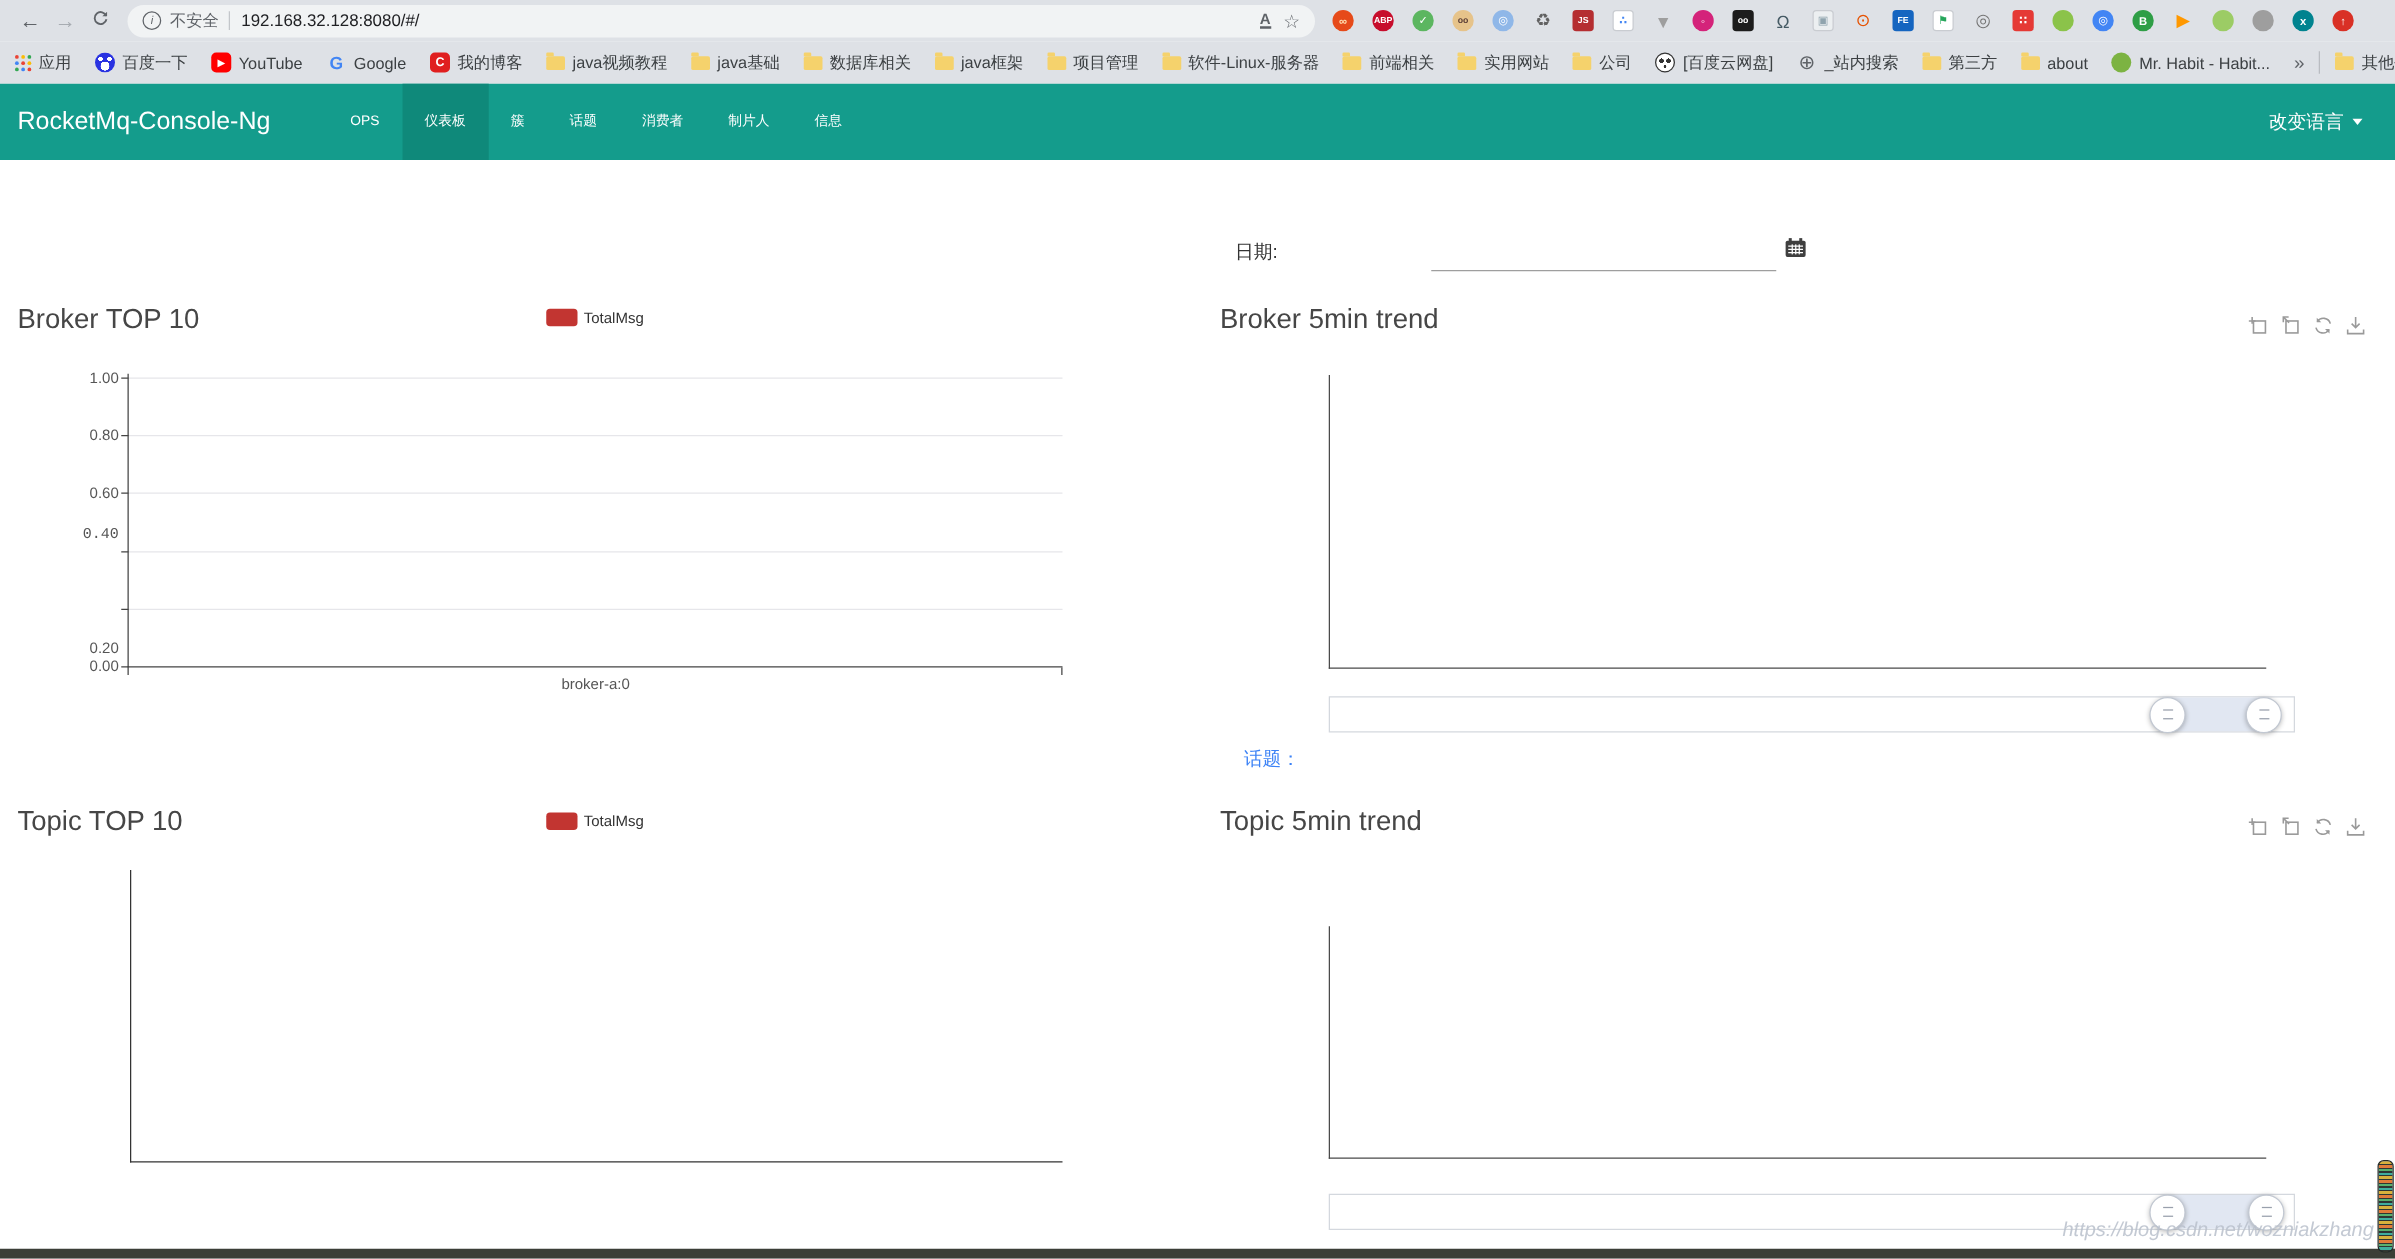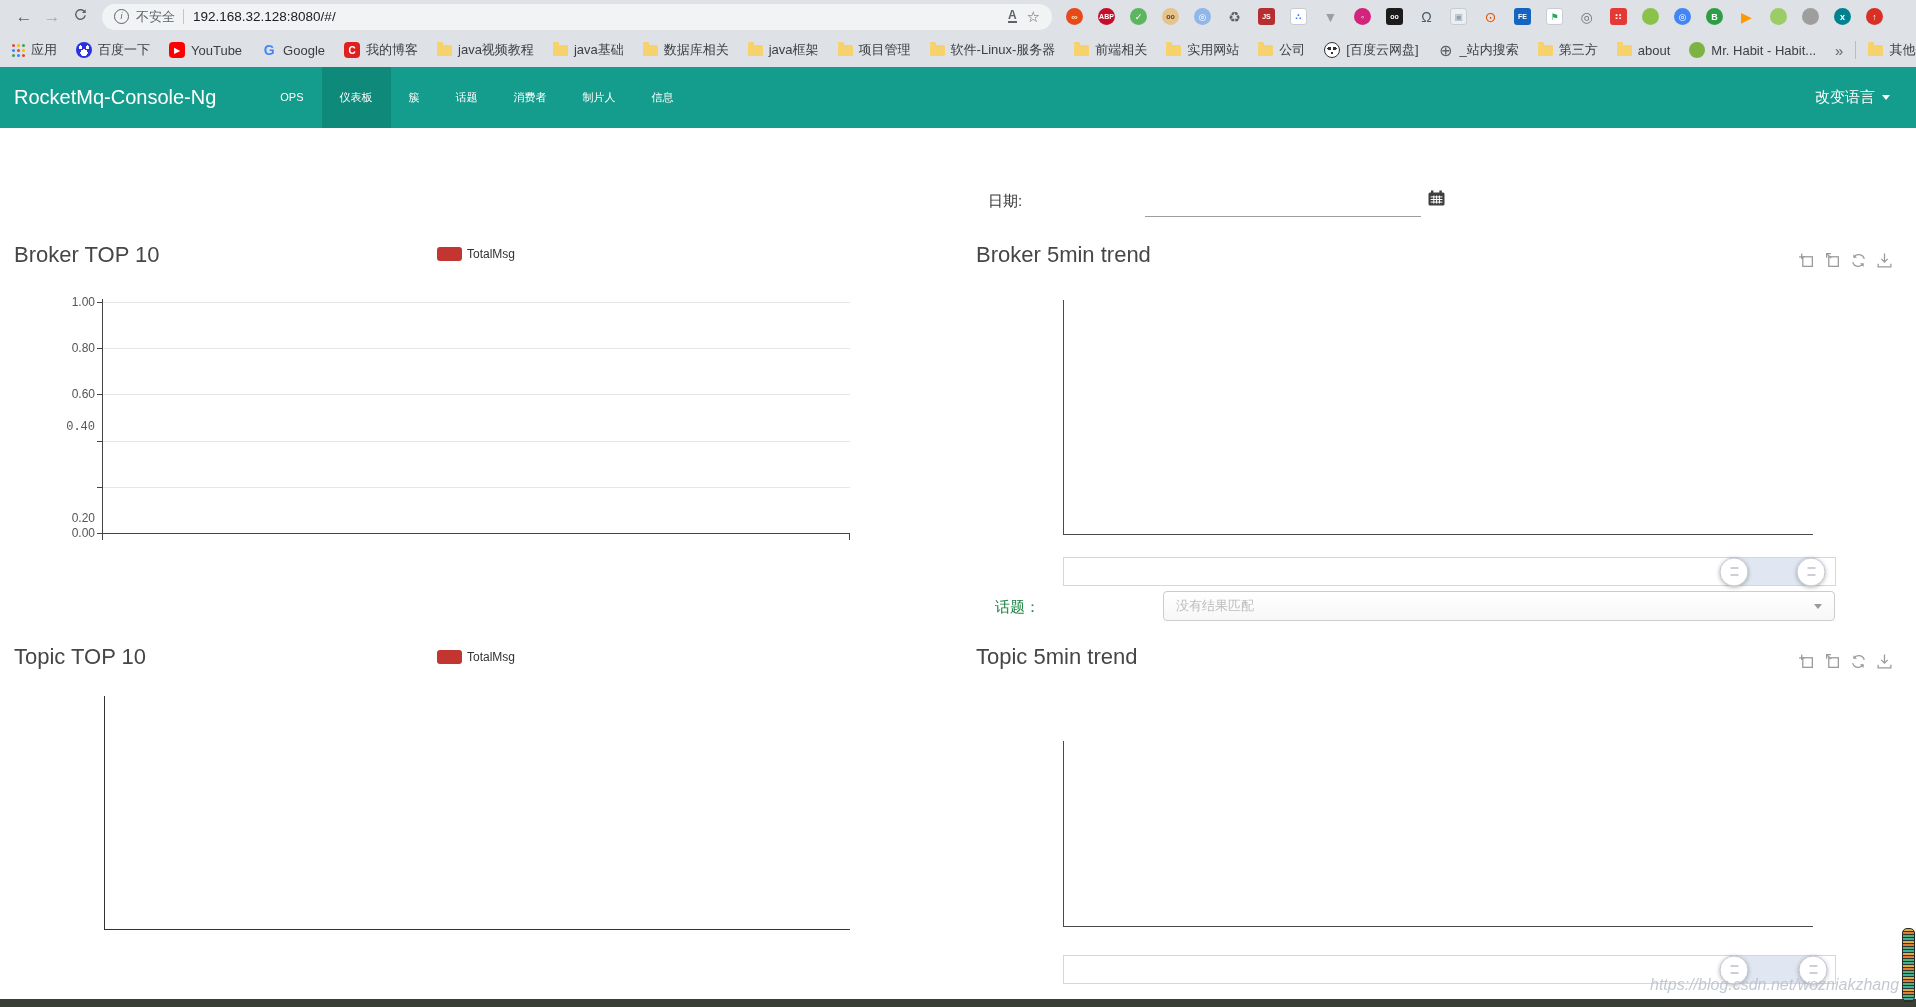--- a/index.html
+++ b/index.html
@@ -94,21 +94,21 @@
   .toolbox{display:flex;gap:9px;}
   .tb-ic{width:17px;height:17px;cursor:pointer;}
 
   .dz{position:absolute;height:29px;border:1px solid #d4d8de;background:#fff;box-sizing:border-box;}
   .dz-sel{position:absolute;top:0;bottom:0;background:#e1e7f2;}
   .dz-handle{position:absolute;top:50%;transform:translate(-50%,-50%);width:27px;height:27px;border-radius:50%;
              background:#fff;border:1px solid #c2c8d2;box-shadow:0 1px 4px rgba(0,0,0,.28);cursor:ew-resize;
              display:flex;align-items:center;justify-content:center;}
   .dz-grip{width:8px;height:6px;border-top:1px solid #99a0ac;border-bottom:1px solid #99a0ac;}
 
-  .topic-label{left:995px;top:598px;font-size:15px;color:#15803d;}
+  .topic-label{left:995px;top:598px;font-size:15px;color:#3b82f6;}
   .topic-select{left:1163px;top:591px;width:672px;height:30px;border:1px solid #ccc;border-radius:4px;
                 background:linear-gradient(#fff,#f7f7f7);box-sizing:border-box;display:flex;align-items:center;
                 padding:0 12px;cursor:pointer;}
   .placeholder{font-size:13px;color:#bdbdbd;}
   .sel-caret{margin-left:auto;width:0;height:0;border-left:4px solid transparent;border-right:4px solid transparent;
              border-top:5px solid #999;}
 
   .watermark{left:1650px;top:976px;font-size:16px;color:rgba(185,192,203,.85);white-space:nowrap;font-style:italic;}
 
   .bottom-bar{left:0;top:999px;width:1916px;height:8px;background:#3b3e37;}
@@ -299,20 +299,21 @@
   <span class="abs chart-title" style="left:14px;top:242px;">Broker TOP 10</span>
   <span class="abs legend" style="left:437px;top:247px;">
     <span class="legend-swatch" style="background: rgb(194, 53, 49);"></span>
     <span class="legend-label">TotalMsg</span>
   </span>
   <div class="plot" id="plot1" style="left:103px;top:302px;width:747px;height:231px;">
     <span class="yaxis"></span>
     <span class="xaxis"></span>
     <span class="xtick" style="left:-1px;"></span>
     <span class="xtick" style="left:746px;"></span>
+    <span class="xcat" style="top:238px;">broker-a:0</span>
   <span class="gridline" style="top: 0px;"></span>
       <span class="ytick" style="top: 0px;"></span>
       <span class="ylab" style="top: -7px;">1.00</span>
       <span class="gridline" style="top: 46px;"></span>
       <span class="ytick" style="top: 46px;"></span>
       <span class="ylab" style="top: 39px;">0.80</span>
       <span class="gridline" style="top: 92px;"></span>
       <span class="ytick" style="top: 92px;"></span>
       <span class="ylab" style="top: 85px;">0.60</span>
       <span class="gridline" style="top: 139px;"></span>
@@ -353,24 +354,20 @@
     <span class="dz-sel" style="left:670px;width:77px;"></span>
     <span class="dz-handle" style="left:670px;">
         <span class="dz-grip"></span>
       </span>
     <span class="dz-handle" style="left:747px;">
         <span class="dz-grip"></span>
       </span>
   </div>
 
   <span class="abs topic-label">话题：</span>
-  <div class="abs topic-select">
-    <span class="placeholder">没有结果匹配</span>
-    <span class="sel-caret"></span>
-  </div>
 
   <span class="abs chart-title" style="left:14px;top:644px;">Topic TOP 10</span>
   <span class="abs legend" style="left:437px;top:650px;">
     <span class="legend-swatch" style="background: rgb(194, 53, 49);"></span>
     <span class="legend-label">TotalMsg</span>
   </span>
   <div class="abs plot" style="left:104px;top:696px;width:745px;height:233px;border-left:1px solid #333;border-bottom:1px solid #333;"></div>
 
   <span class="abs chart-title" style="left:976px;top:644px;">Topic 5min trend</span>
   <div class="abs toolbox" style="left:1798px;top:653px;">

